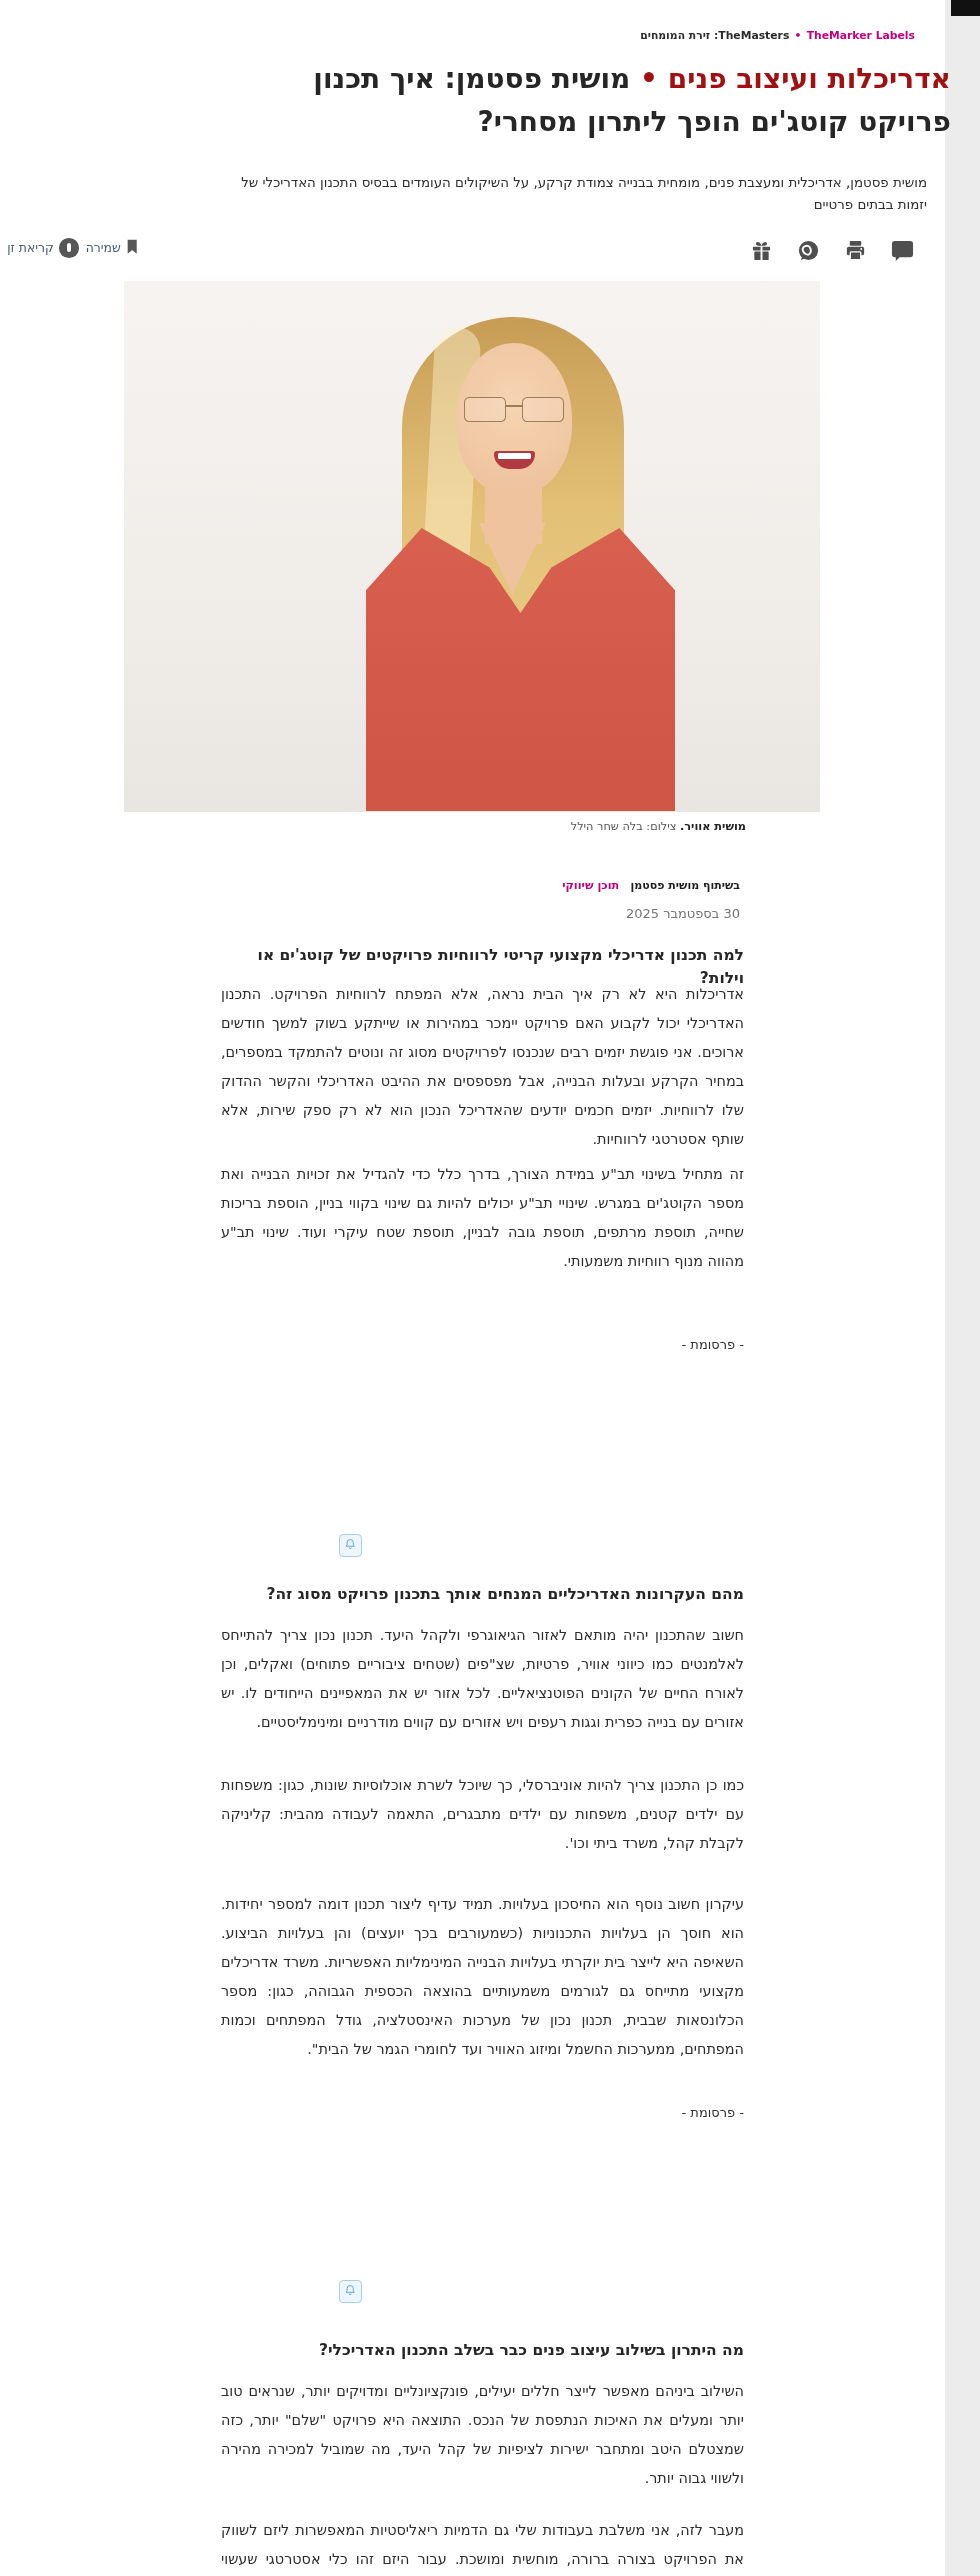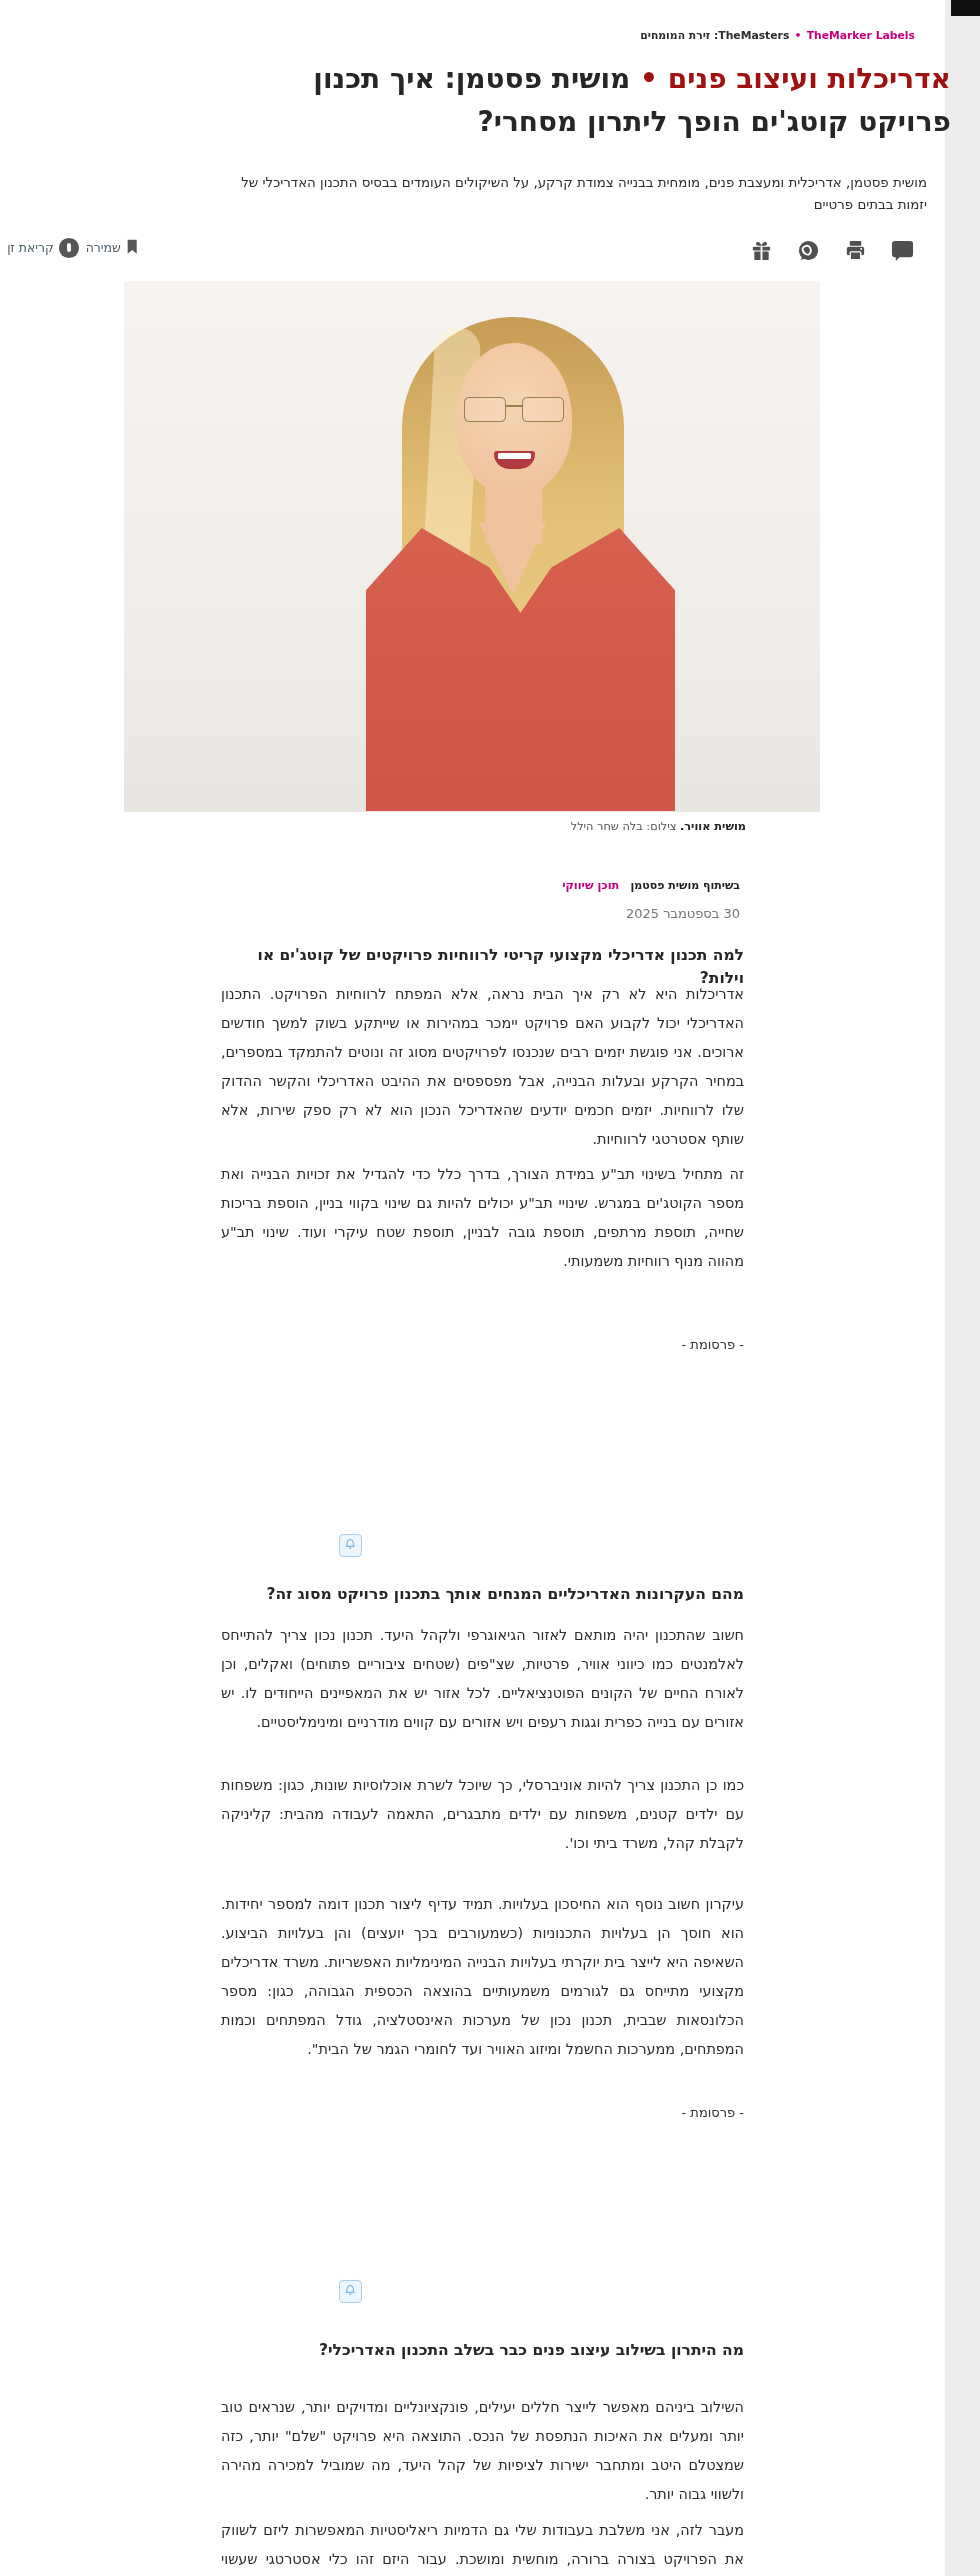--- a/index.html
+++ b/index.html
@@ -172,17 +172,17 @@
 
   <div class="abs bell" style="top:2280px;">
     <span>
       <svg width="12.4" height="12.4" viewBox="0 0 24 24">
           <path d="M12 3a6 6 0 0 0-6 6v4l-2 3h16l-2-3V9a6 6 0 0 0-6-6z" fill="none" stroke="#4d9bd8" stroke-width="1.7"></path>
           <path d="M10 18.5a2 2 0 0 0 4 0" stroke="#4d9bd8" stroke-width="1.7" fill="none"></path>
         </svg>
     </span>
   </div>
   <div class="abs bodycol question" style="top:2339px;">מה היתרון בשילוב עיצוב פנים כבר בשלב התכנון האדריכלי?</div>
-  <div class="abs bodycol para" style="top:2377px;margin-top:16px;">השילוב ביניהם מאפשר לייצר חללים יעילים, פונקציונליים ומדויקים יותר, שנראים טוב יותר ומעלים את האיכות הנתפסת של הנכס. התוצאה היא פרויקט "שלם" יותר, כזה שמצטלם היטב ומתחבר ישירות לציפיות של קהל היעד, מה שמוביל למכירה מהירה ולשווי גבוה יותר.</div>
+  <div class="abs bodycol para" style="top:2377px;">השילוב ביניהם מאפשר לייצר חללים יעילים, פונקציונליים ומדויקים יותר, שנראים טוב יותר ומעלים את האיכות הנתפסת של הנכס. התוצאה היא פרויקט "שלם" יותר, כזה שמצטלם היטב ומתחבר ישירות לציפיות של קהל היעד, מה שמוביל למכירה מהירה ולשווי גבוה יותר.</div>
   <div class="abs bodycol para" style="top:2516px;">מעבר לזה, אני משלבת בעבודות שלי גם הדמיות ריאליסטיות המאפשרות ליזם לשווק את הפרויקט בצורה ברורה, מוחשית ומושכת. עבור היזם זהו כלי אסטרטגי שעשוי לקצר את זמן המכירה ולעתים מסייע להשיג מחיר גבוה יותר עבור הנכסים.</div>
 
 </div>
 
 
 </body></html>

